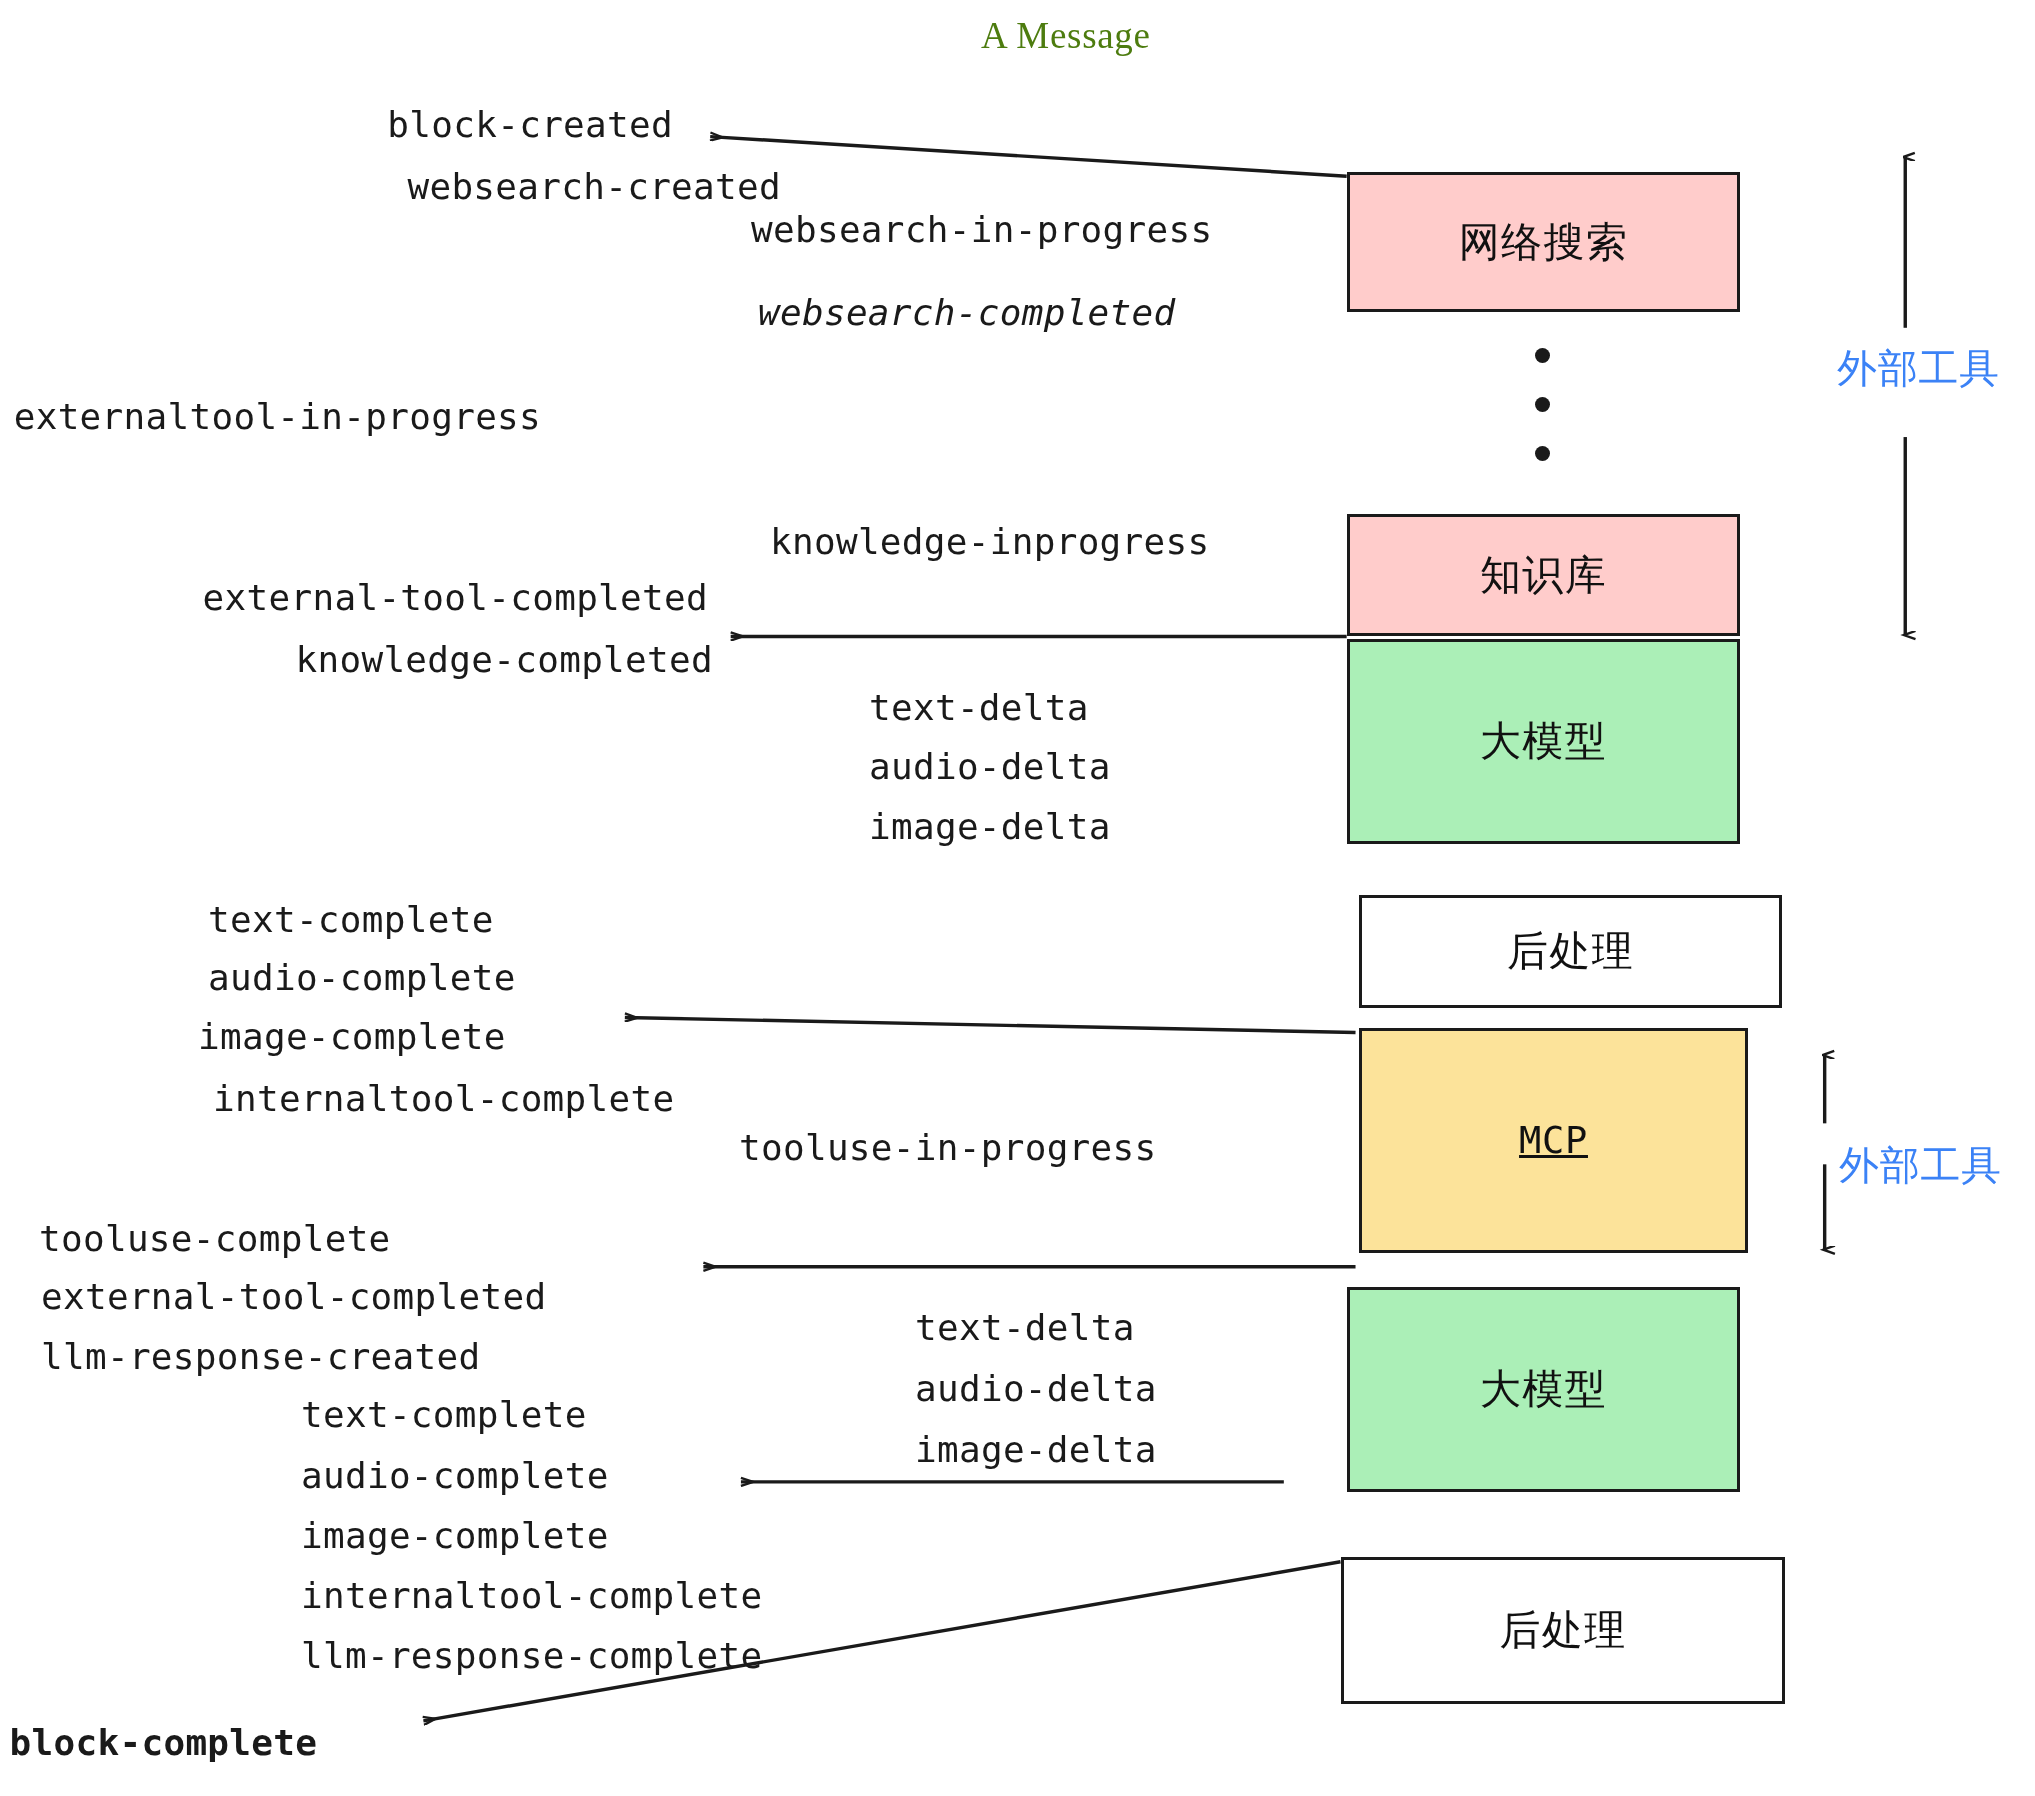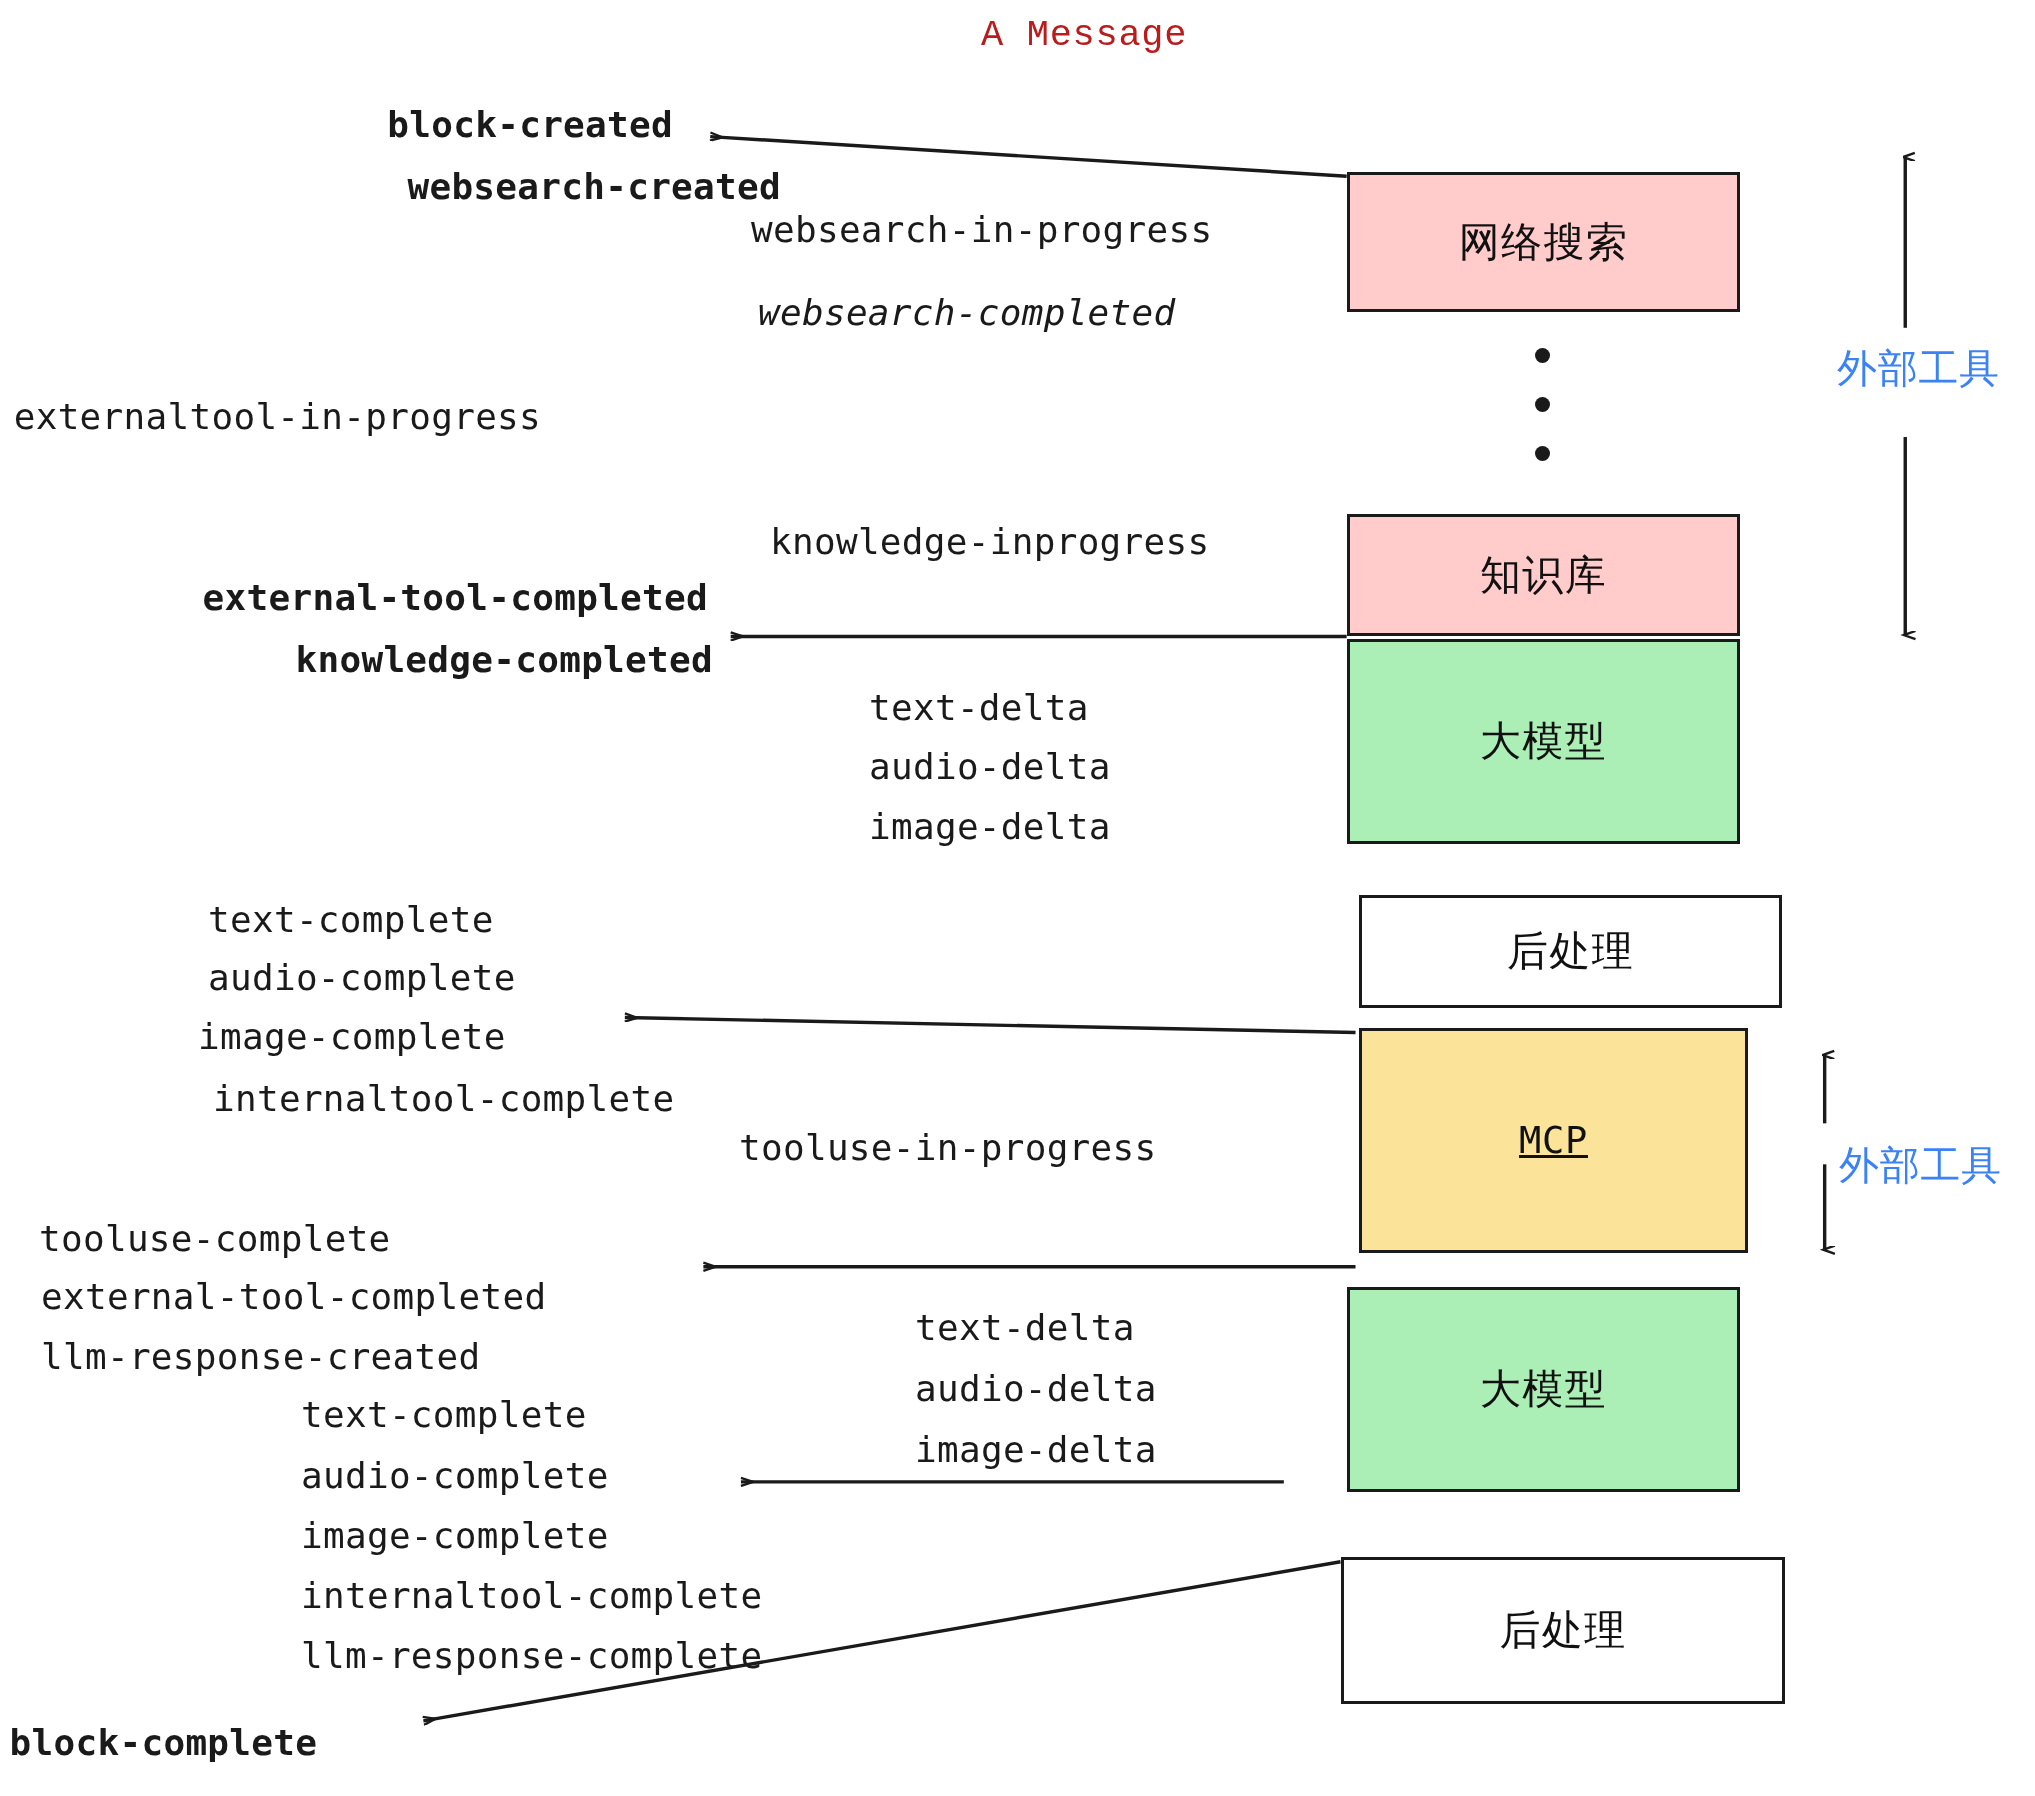--- a/index.html
+++ b/index.html
@@ -15,25 +15,25 @@
   .ev{
     position:absolute;
     white-space:nowrap;
     color:#1a1a1a;
     font-family:"DejaVu Sans Mono","Liberation Mono",monospace;
     font-size:36px;
     font-weight:400;
     letter-spacing:0.3px;
     line-height:1;
   }
-  .ev.right{ transform:translateX(-100%);font-weight:bold; }
+  .ev.right{ transform:translateX(-100%); }
   .title{
     position:absolute;
-    color:#b91c1c;
-    font-family:Liberation Mono, monospace;
+    color:#4d7c0f;
+    font-family:Liberation Serif, serif;
     font-size:37px;
     white-space:nowrap;
     letter-spacing:0.7px;
   }
   
   .box{
     position:absolute;
     box-sizing:border-box;
     border:3.4px solid #1a1a1a;
     display:flex;

